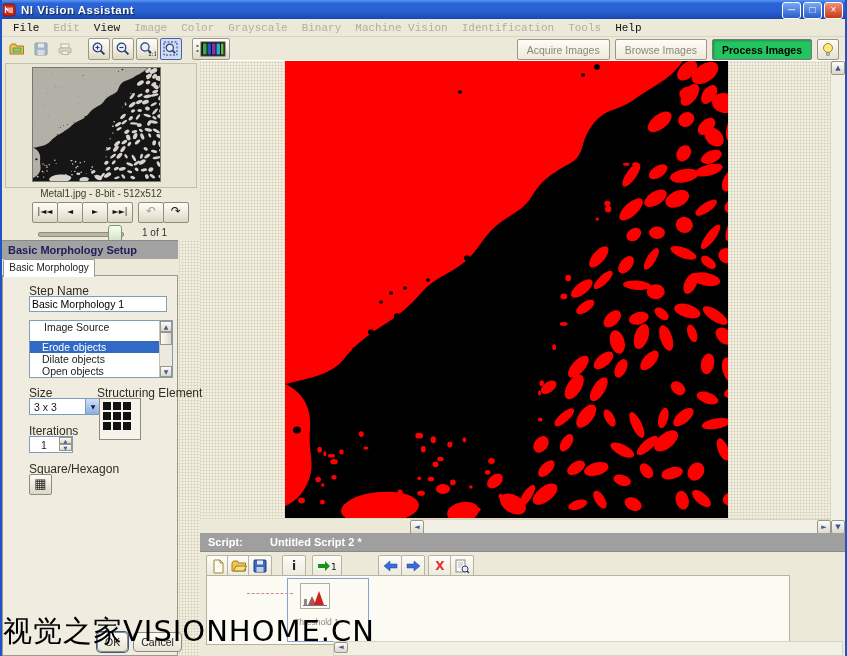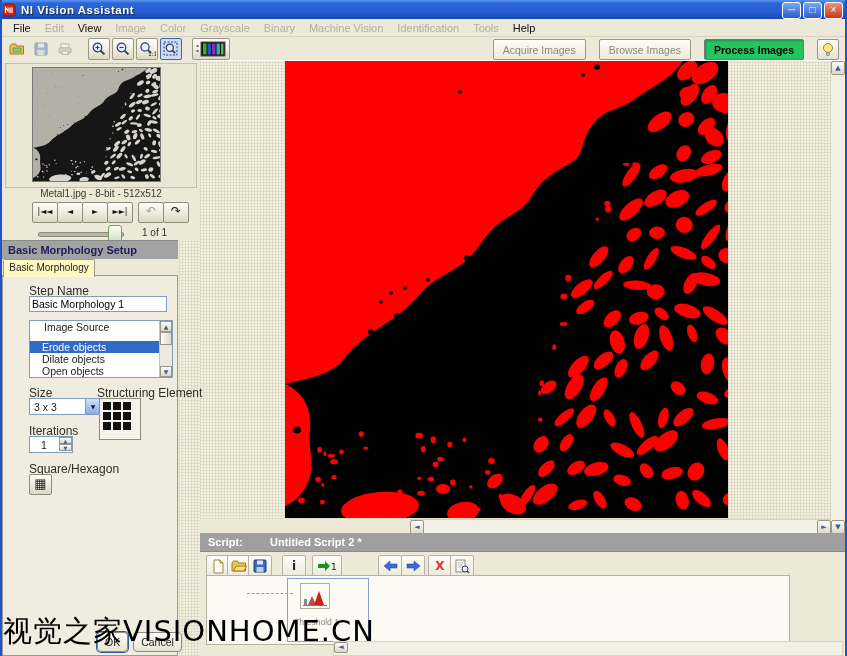--- a/index.html
+++ b/index.html
@@ -15,34 +15,34 @@
     text-shadow:1px 1px 1px #123;}
   #win-buttons{position:absolute;right:4px;top:2px;display:flex;gap:2px;}
   .winbtn{width:17px;height:15px;border:1px solid #fff;border-radius:3px;color:#fff;
     font-size:10px;line-height:13px;text-align:center;
     background:linear-gradient(180deg,#7aa8f4,#2a5cc8);}
   .winbtn.close{background:linear-gradient(180deg,#f09078,#c83818);}
 
   
   #menubar{position:absolute;left:2px;top:19px;width:843px;height:18px;background:#ece9d8;
     border-bottom:1px solid #d8d4c4;display:flex;align-items:center;padding-left:4px;box-sizing:border-box;}
-  .menu-item{padding:1px 7px;font-size:11px;color:#111;}
+  .menu-item{padding:1px 7px;font-size:11px;color:#111;font-family:Liberation Mono, monospace;}
   .menu-item.disabled{color:#b2aea1;}
 
   
   #toolbar{position:absolute;left:2px;top:37px;width:843px;height:23px;background:#ece9d8;
     border-bottom:1px solid #c9c5b4;}
   .tool-group{position:absolute;top:1px;display:flex;gap:2px;align-items:center;}
   .toolbtn{width:20px;height:20px;display:flex;align-items:center;justify-content:center;
     border:1px solid transparent;border-radius:2px;}
   .toolbtn.raised{border:1px solid #9a9788;background:linear-gradient(180deg,#fefdf9,#f2f0e3 45%,#ded9c4);}
   .toolbtn.active{border:1px solid #4a63a8;background:#cfdcf3;}
   .toolbtn.dim{opacity:.45;}
   #palette-btn{width:36px;}
-  #mode-group{position:absolute;right:6px;top:2px;display:flex;gap:13px;align-items:center;}
+  #mode-group{position:absolute;right:6px;top:2px;display:flex;gap:5px;align-items:center;}
   .mode-btn{height:19px;padding:0 9px;font-size:10.5px;color:#8a887c;
     border:1px solid #9a9788;border-radius:2px;
     background:linear-gradient(180deg,#fdfcf7,#eeeada);display:flex;align-items:center;}
   .mode-btn.active{color:#000;font-weight:bold;background:#22c55e;border:1px solid #77777f;
     box-shadow:inset 1px 1px 2px rgba(40,40,60,.35);}
   #bulb-btn{width:20px;height:19px;display:flex;align-items:center;justify-content:center;
     border:1px solid #9a9788;border-radius:2px;background:linear-gradient(180deg,#fdfcf7,#e6e2d2);}
 
   
   #left-panel{position:absolute;left:2px;top:60px;width:198px;height:596px;background:#ece9d8;}
@@ -61,21 +61,21 @@
   #slider-row{position:absolute;left:36px;top:164px;width:160px;height:18px;}
   #slider-track{position:absolute;left:0;top:8px;width:84px;height:3px;background:#b9b5a6;
     border:1px solid #8e8c7d;border-radius:2px;}
   #slider-thumb{position:absolute;left:70px;top:1px;width:12px;height:16px;border-radius:3px;
     border:1px solid #7a9a6a;background:linear-gradient(180deg,#fafdf6,#cfe0c0);}
   #nav-pos{position:absolute;left:104px;top:3px;font-size:10px;color:#333;}
 
   #setup-header{position:absolute;left:0;top:180px;width:176px;height:19px;background:#a2a2a2;
     border-top:1px solid #8a8a8a;color:#20205a;font-weight:bold;font-size:11px;line-height:19px;
     padding-left:6px;box-sizing:border-box;}
-  #setup-tab{position:absolute;left:1px;top:199px;width:90px;height:17px;background:#fef9c3;
+  #setup-tab{position:absolute;left:1px;top:199px;width:90px;height:17px;background:#ffffff;
     border:1px solid #9e9b8c;border-bottom:none;font-size:10px;text-align:center;line-height:16px;
     color:#222;z-index:2;border-radius:2px 2px 0 0;}
   #setup-body{position:absolute;left:0;top:215px;width:176px;height:381px;background:#f0ede0;
     border:1px solid #9e9b8c;box-sizing:border-box;z-index:1;}
   .fld-label{position:absolute;font-size:12px;color:#2e2e24;}
   #step-name-input{position:absolute;left:26px;top:20px;width:132px;height:14px;
     border:1px solid #7f9db9;background:#fff;font-size:10.5px;font-family:inherit;padding:0 2px;}
   #op-list{position:absolute;left:26px;top:44px;width:144px;height:58px;background:#fff;
     border:1px solid #7f9db9;box-sizing:border-box;}
   .op-row{height:12px;font-size:10.5px;line-height:12px;padding-left:12px;color:#222;white-space:nowrap;}

